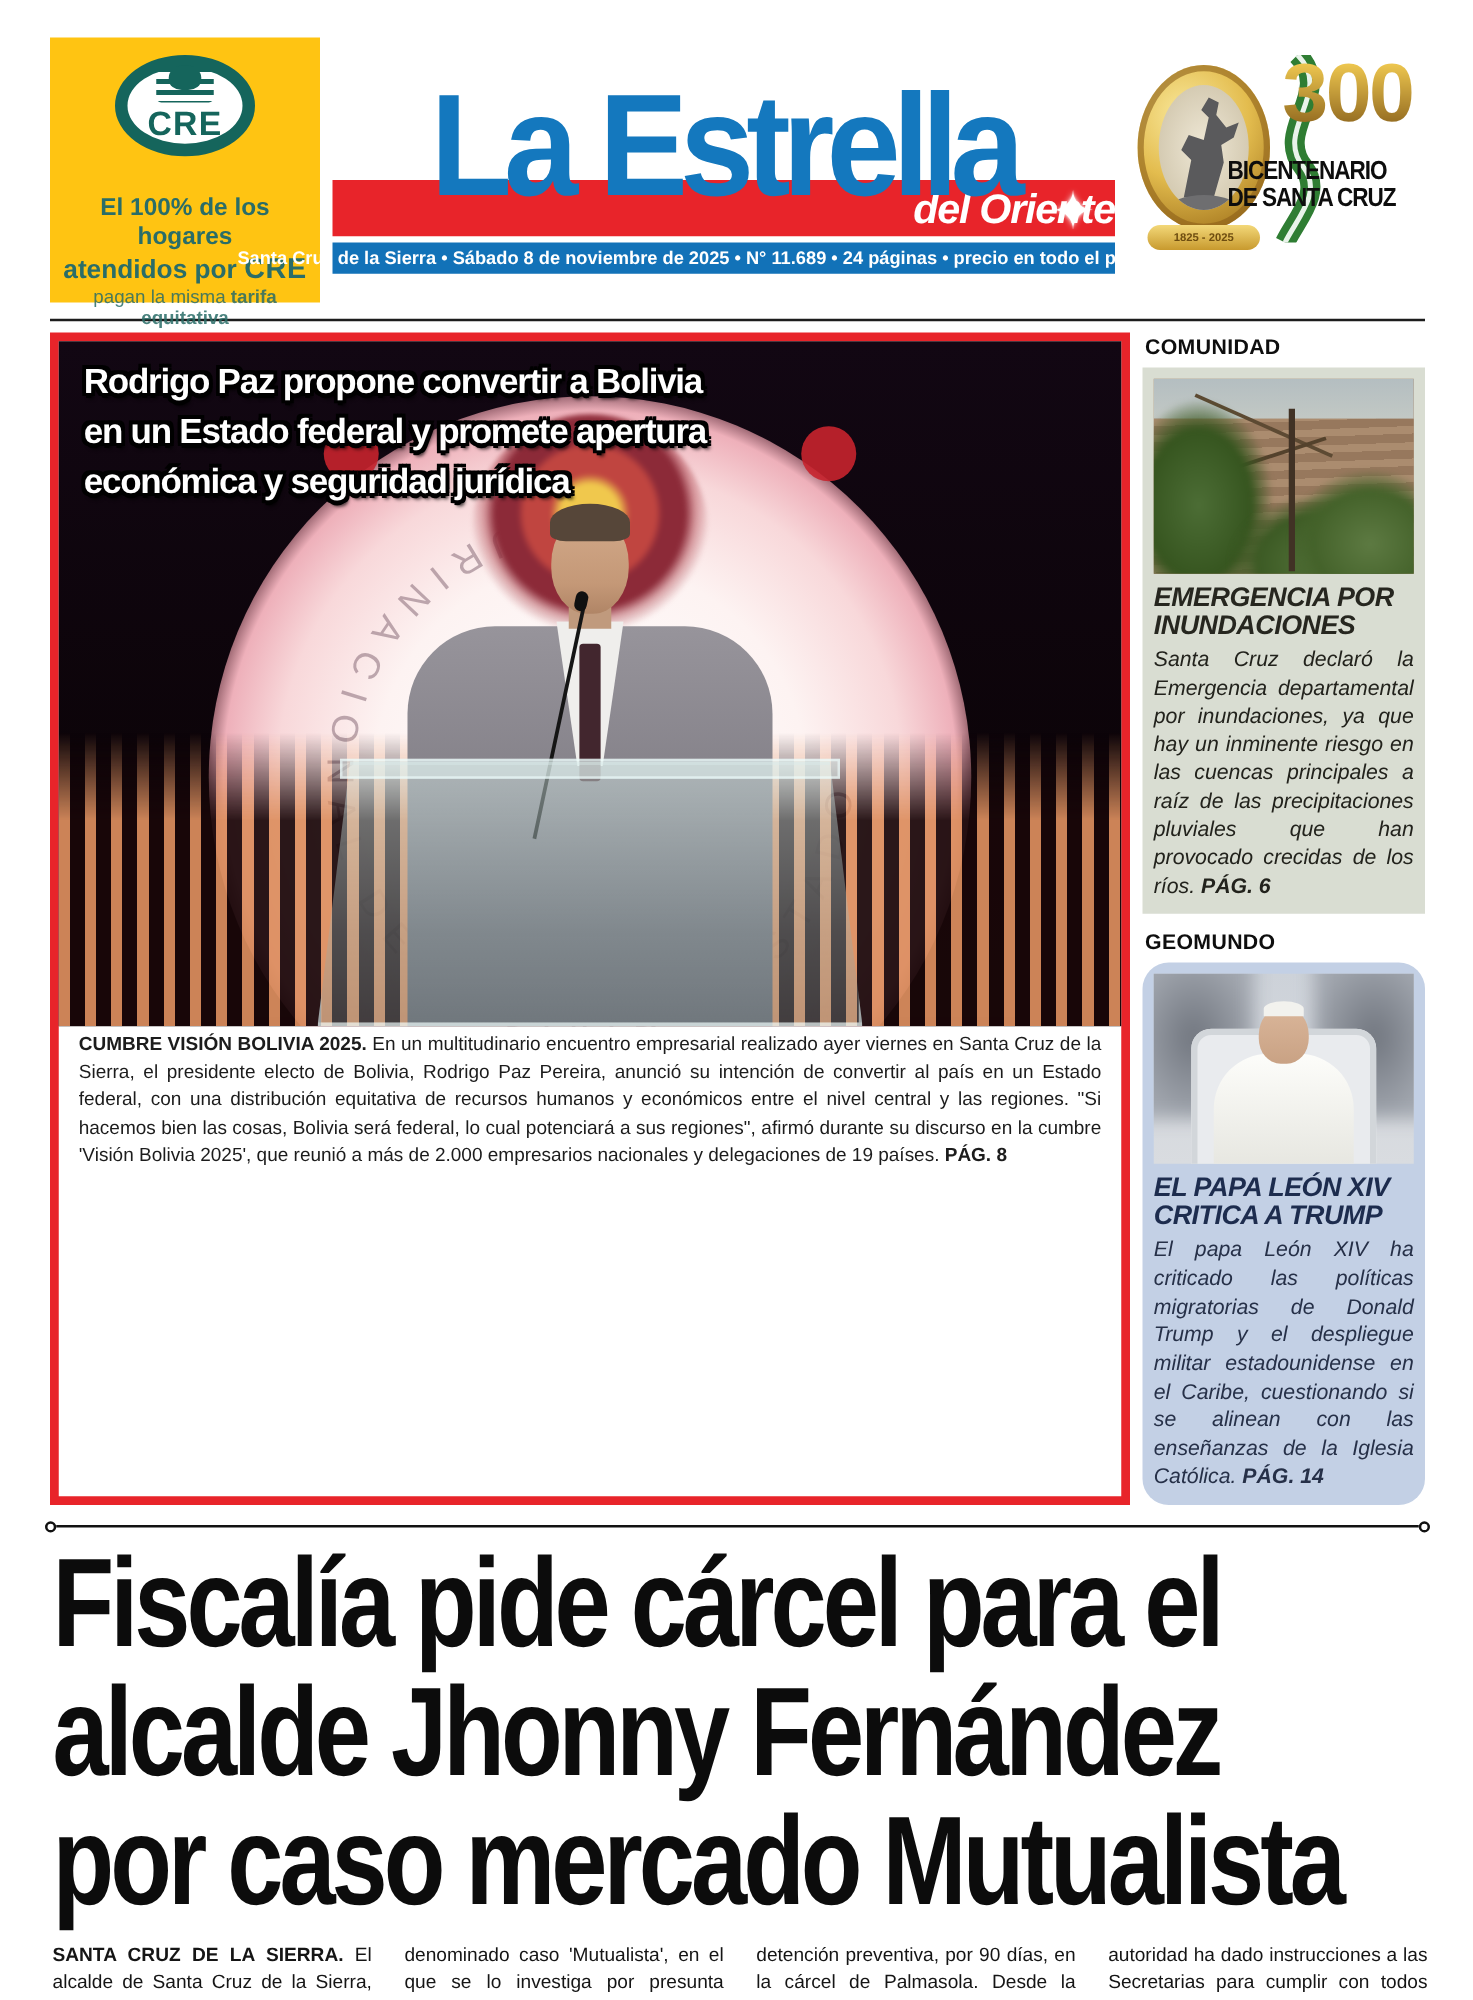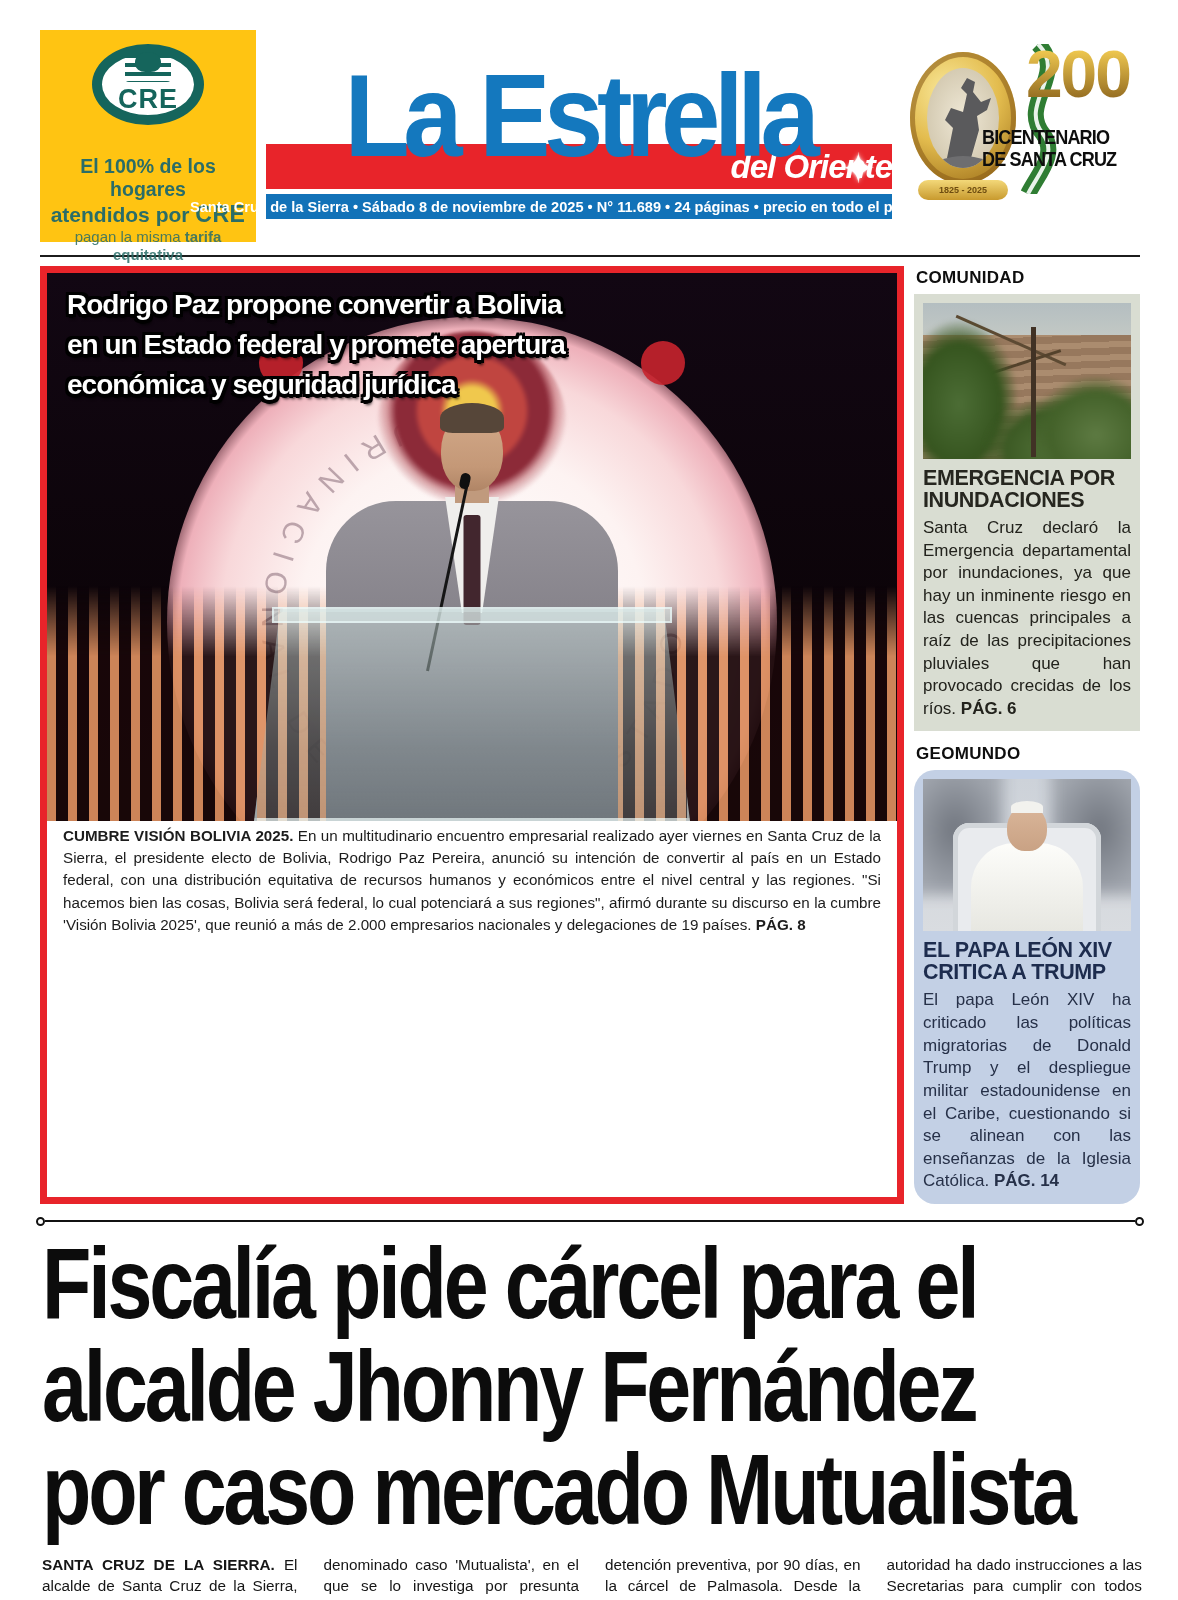--- a/index.html
+++ b/index.html
@@ -68,21 +68,21 @@
   .photo-headline { position: absolute; left: 20px; right: 16px; top: 12px; z-index: 5; }
   .photo-headline .hl { color: #fff; font-size: 28px; font-weight: bold; letter-spacing: -1px; line-height: 1.43; white-space: nowrap;
     text-shadow: -3px -3px 0 #000, 3px -3px 0 #000, -3px 3px 0 #000, 3px 3px 0 #000, -3px 0 0 #000, 3px 0 0 #000, 0 -3px 0 #000, 0 4px 0 #000, 2px 5px 3px rgba(0,0,0,.8); }
   .caption { padding: 4px 16px 10px; font-size: 15.2px; line-height: 1.46; color: #1c1c1c; text-align: justify; }
   .caption .lead, .caption .pg { font-weight: bold; }
 
   
   .sidebar { flex: 1 1 auto; min-width: 0; }
   .side-label { font-size: 17px; font-weight: 900; color: #0e0e0e; letter-spacing: .3px; margin: 2px 0 6px 2px; }
   .side-label.second { margin-top: 13px; }
-  .side-box { padding: 9px 9px 11px; }
+  .side-box { padding: 9px 9px 11px; font-style: italic; }
   .box-comunidad { background: #d9ddd2; }
   .box-geomundo { background: #c3d0e5; border-radius: 21px; }
   .side-title { font-size: 21.5px; font-weight: 900; line-height: 1.0; margin: 9px 0 6px; letter-spacing: -0.4px; }
   .box-comunidad .side-title { color: #26261f; }
   .box-geomundo .side-title { color: #1d2c4e; }
   .side-body { font-size: 17px; line-height: 1.33; text-align: justify; color: #22221c; }
   .box-geomundo .side-body { color: #263048; }
   .side-body .pg { font-weight: bold; }
 
   .flood-photo { position: relative; height: 156px; overflow: hidden; background: #a3846a; }
@@ -162,21 +162,21 @@
             <path d="M14 92 Q36 84 58 92 L58 100 L14 100 Z" fill="#6e6e70"></path>
           </svg>
         </div>
       </div>
       <div class="med-banner">1825 - 2025</div>
     </div>
     <svg class="ribbon" viewBox="0 0 150 150">
       <path d="M40 0 C70 30 20 60 45 90 C60 110 40 130 30 150" fill="none" stroke="#2f7d33" stroke-width="16"></path>
       <path d="M40 0 C70 30 20 60 45 90 C60 110 40 130 30 150" fill="none" stroke="#e9f3ea" stroke-width="4"></path>
     </svg>
-    <div class="bicent-200">200</div>
+    <div class="bicent-200">300</div>
     <div class="bicent-label">
       <div class="b1">BICENTENARIO</div>
       <div class="b2">DE SANTA CRUZ</div>
     </div>
   </div>
 </div>
 
 <div class="top-rule"></div>
 
 <div class="main-row">

